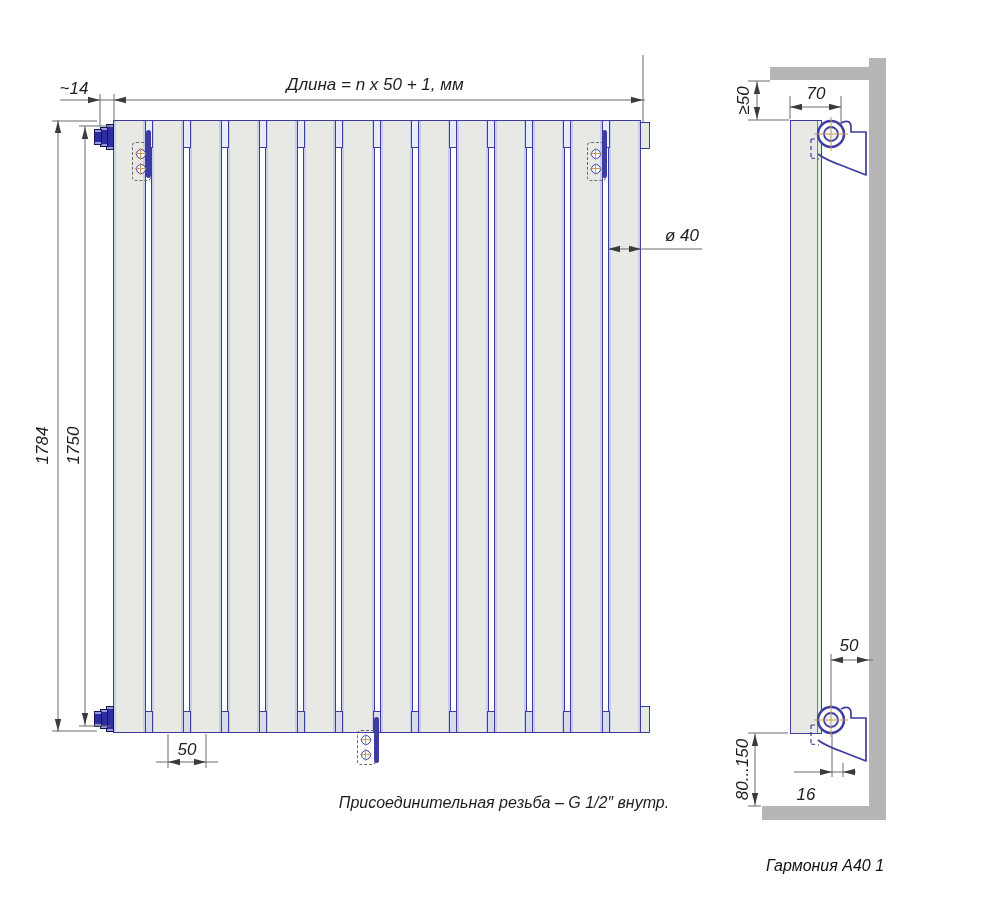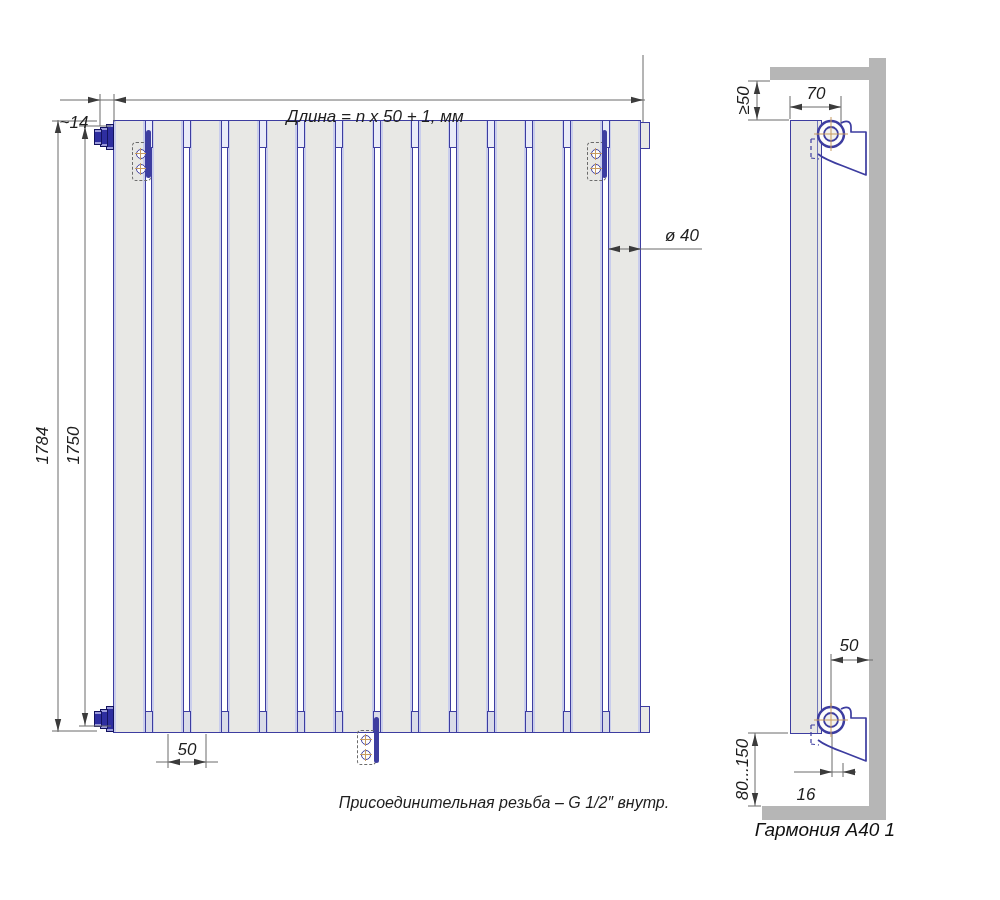--- a/index.html
+++ b/index.html
@@ -52,33 +52,33 @@
              background:#e8e8e5;border:1.5px solid #3d3da0;}
   #side-tube .inner-line{position:absolute;right:3px;top:0;bottom:0;width:1.5px;
              background:#7076ba;}
   
   #overlay{position:absolute;left:0;top:0;pointer-events:none;}
   
   .lbl{position:absolute;font-style:italic;color:#1e1e1e;font-size:17px;
        white-space:nowrap;line-height:1;text-align:center;}
   .ctr{text-align:center;}
   .rot{transform:rotate(-90deg);}
-  #lbl-length{left:250px;top:76px;width:250px;margin-top:32px;}
-  #lbl-14{left:55px;top:80px;width:38px;margin-top:34px;}
+  #lbl-length{left:250px;top:76px;width:250px;}
+  #lbl-14{left:55px;top:80px;width:38px;}
   #lbl-1784{left:12px;top:437px;width:60px;}
   #lbl-1750{left:43px;top:437px;width:60px;}
   #lbl-d40{left:647px;top:227px;width:70px;}
   #lbl-50f{left:167px;top:741px;width:40px;}
   #lbl-thread{left:334px;top:795px;width:340px;font-size:16px;}
   #lbl-ge50{left:713px;top:92px;width:60px;}
   #lbl-70{left:795px;top:85px;width:42px;}
   #lbl-50s{left:828px;top:637px;width:42px;}
   #lbl-16{left:785px;top:754px;width:42px;margin-top:32px;}
   #lbl-80150{left:697px;top:761px;width:90px;}
-  #lbl-title{left:735px;top:820px;width:180px;font-size:19px;color:#111;}
+  #lbl-title{left:735px;top:858px;width:180px;font-size:16px;color:#111;}
 </style>
 </head>
 <body>
 
 <div id="canvas">
 
   <div id="radiator-body">
       <div class="slat"></div>
       <div class="gap">
         <div class="conn conn-top"></div>

